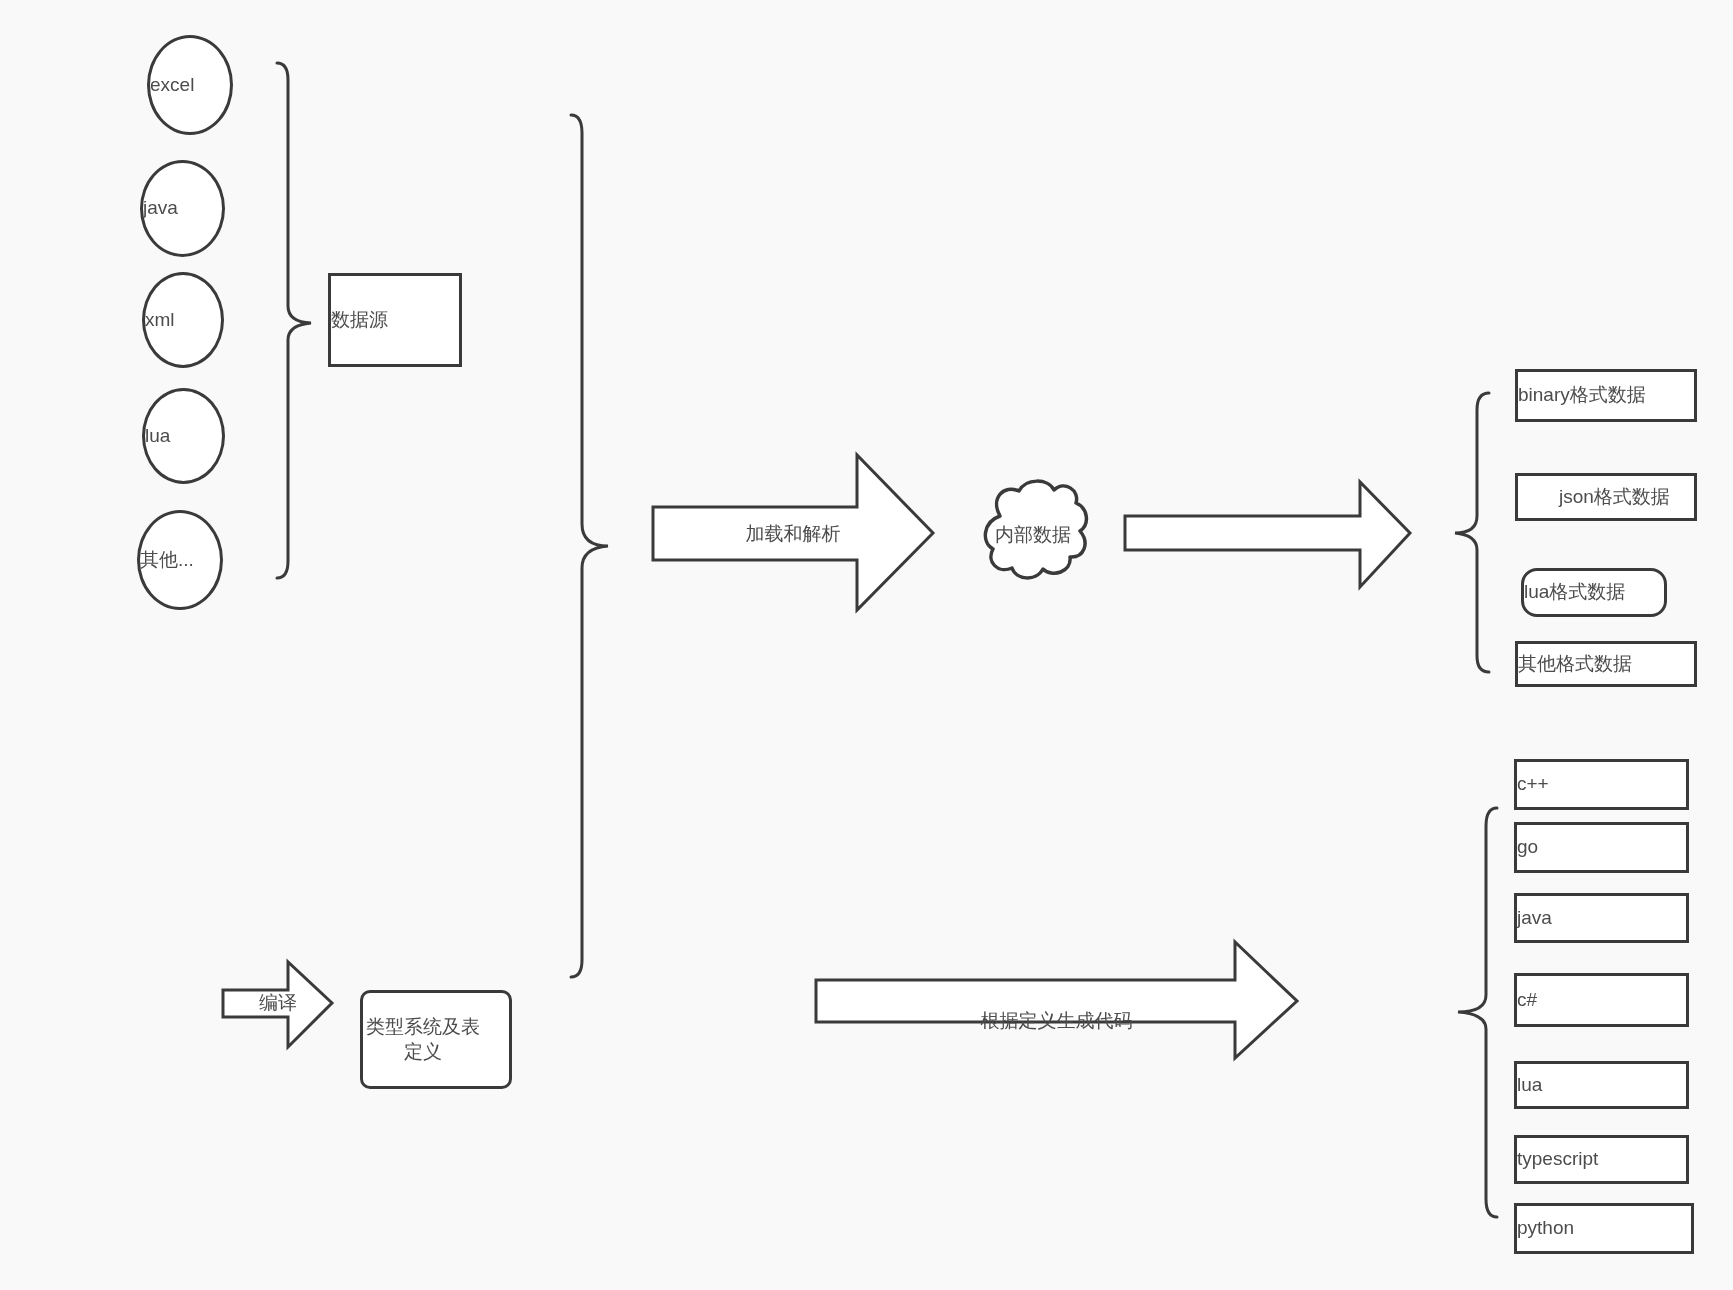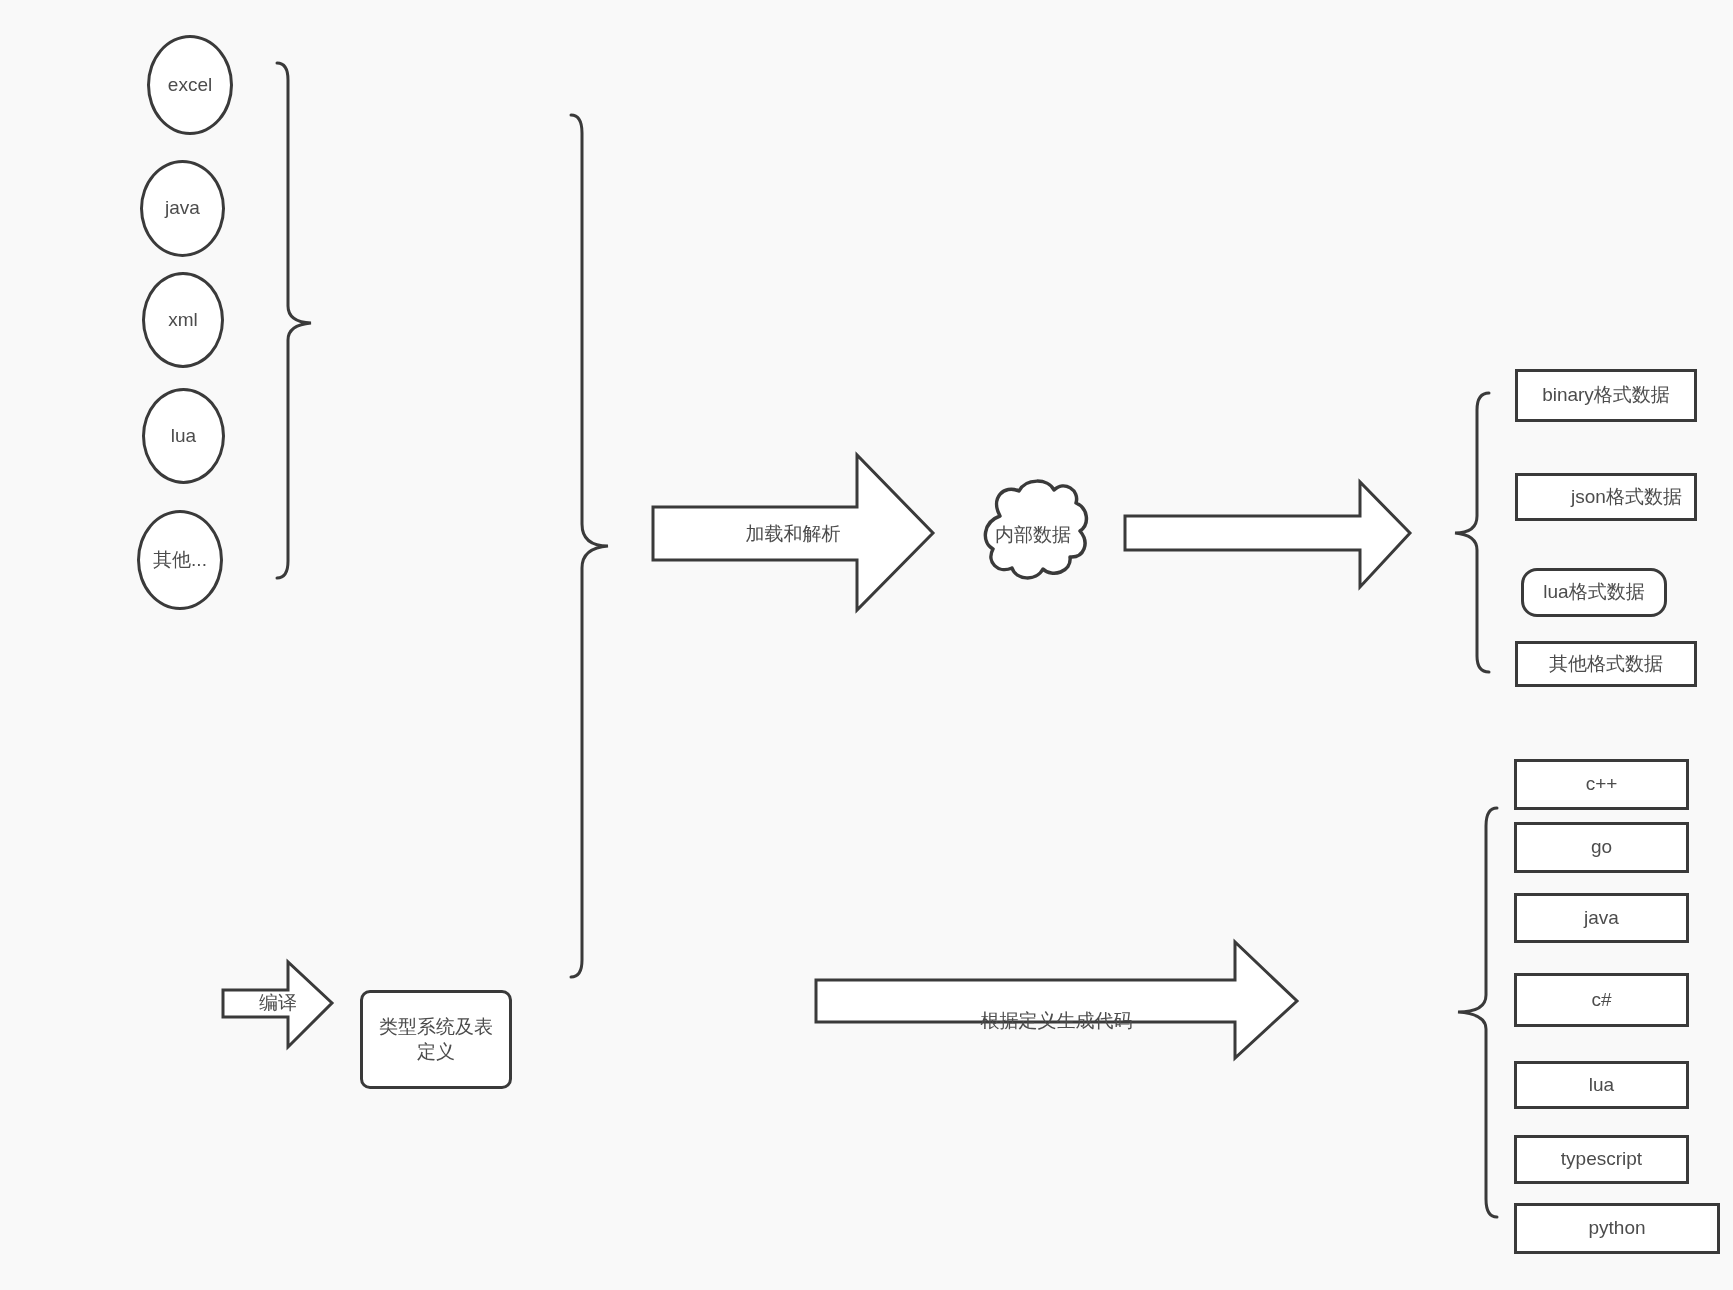--- a/index.html
+++ b/index.html
@@ -21,21 +21,20 @@
     left: 0; top: 0;
     width: 1733px; height: 1290px;
   }
   .node {
     position: absolute;
     box-sizing: border-box;
     background: #ffffff;
     border: 3px solid #3a3a3a;
     display: flex;
     align-items: center;
-    justify-content: center;
     text-align: center;
     font-size: 19px;
     line-height: 1.3;
     color: #4c4c4c;
   }
   .ellipse { border-radius: 50%; }
   .rounded { border-radius: 10px; margin-top: 44px; }
   .arrow-label, .cloud-label {
     position: absolute;
     display: flex;
@@ -97,20 +96,23 @@
   <div class="node ellipse" style="left:142px; top:272px; width:82px; height:96px;">
     <span>xml</span>
   </div>
   <div class="node ellipse" style="left:142px; top:388px; width:83px; height:96px;">
     <span>lua</span>
   </div>
   <div class="node ellipse" style="left:137px; top:510px; width:86px; height:100px;">
     <span>其他...</span>
   </div>
 
+  <div class="node" style="left:328px; top:273px; width:134px; height:94px;">
+    <span>数据源</span>
+  </div>
 
   <div class="arrow-label" style="left:653px; top:507px; width:280px; height:53px;">加载和解析</div>
   <div class="cloud-label" style="left:985px; top:487px; width:96px; height:96px;">内部数据</div>
   <div class="arrow-label" style="left:223px; top:988px; width:110px; height:30px;">编译</div>
   <div class="arrow-label" style="left:816px; top:980px; width:481px; height:42px;margin-top:20px;">根据定义生成代码</div>
 
   <div class="node" style="left:1515px; top:369px; width:182px; height:53px;">
     <span>binary格式数据</span>
   </div>
   <div class="node" style="left:1515px; top:473px; width:182px; height:48px;padding-left:41px;">
@@ -138,17 +140,17 @@
   </div>
   <div class="node" style="left:1514px; top:973px; width:175px; height:54px;">
     <span>c#</span>
   </div>
   <div class="node" style="left:1514px; top:1061px; width:175px; height:48px;">
     <span>lua</span>
   </div>
   <div class="node" style="left:1514px; top:1135px; width:175px; height:49px;">
     <span>typescript</span>
   </div>
-  <div class="node" style="left:1514px; top:1203px; width:206px; height:51px;">
+  <div class="node" style="left:1514px; top:1203px; width:180px; height:51px;">
     <span>python</span>
   </div>
 
 </div>
 
 </body></html>

